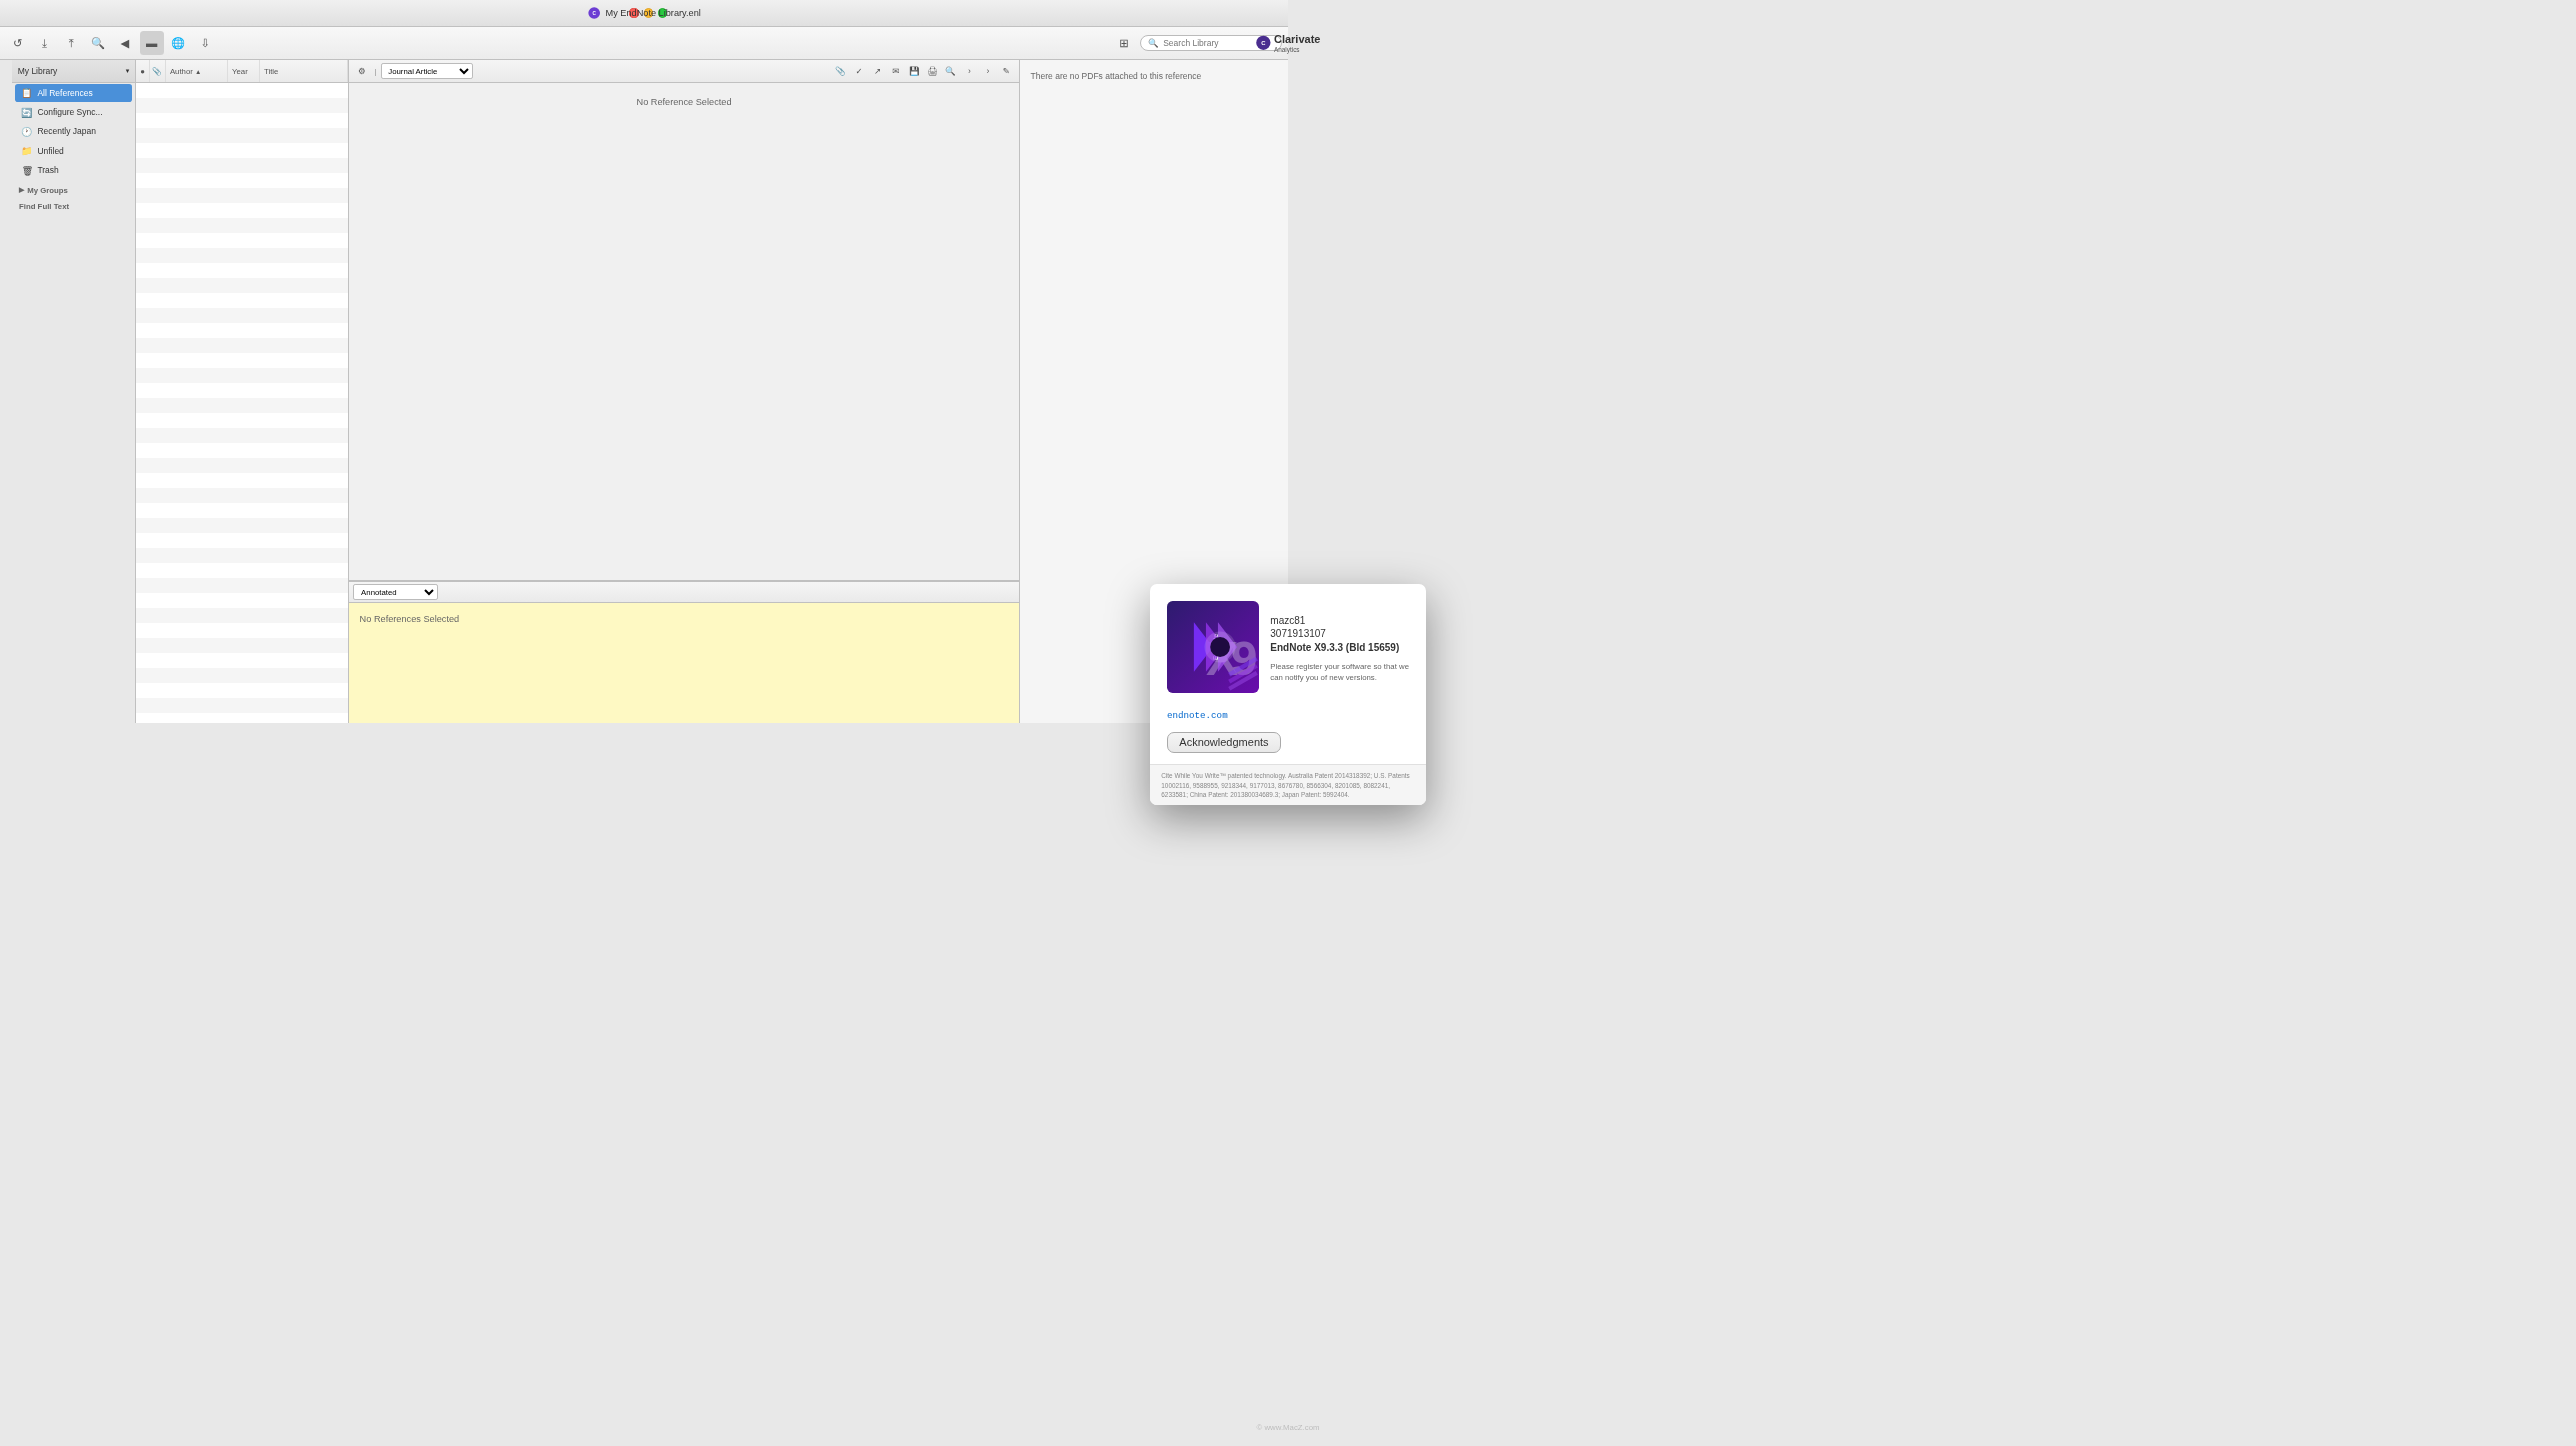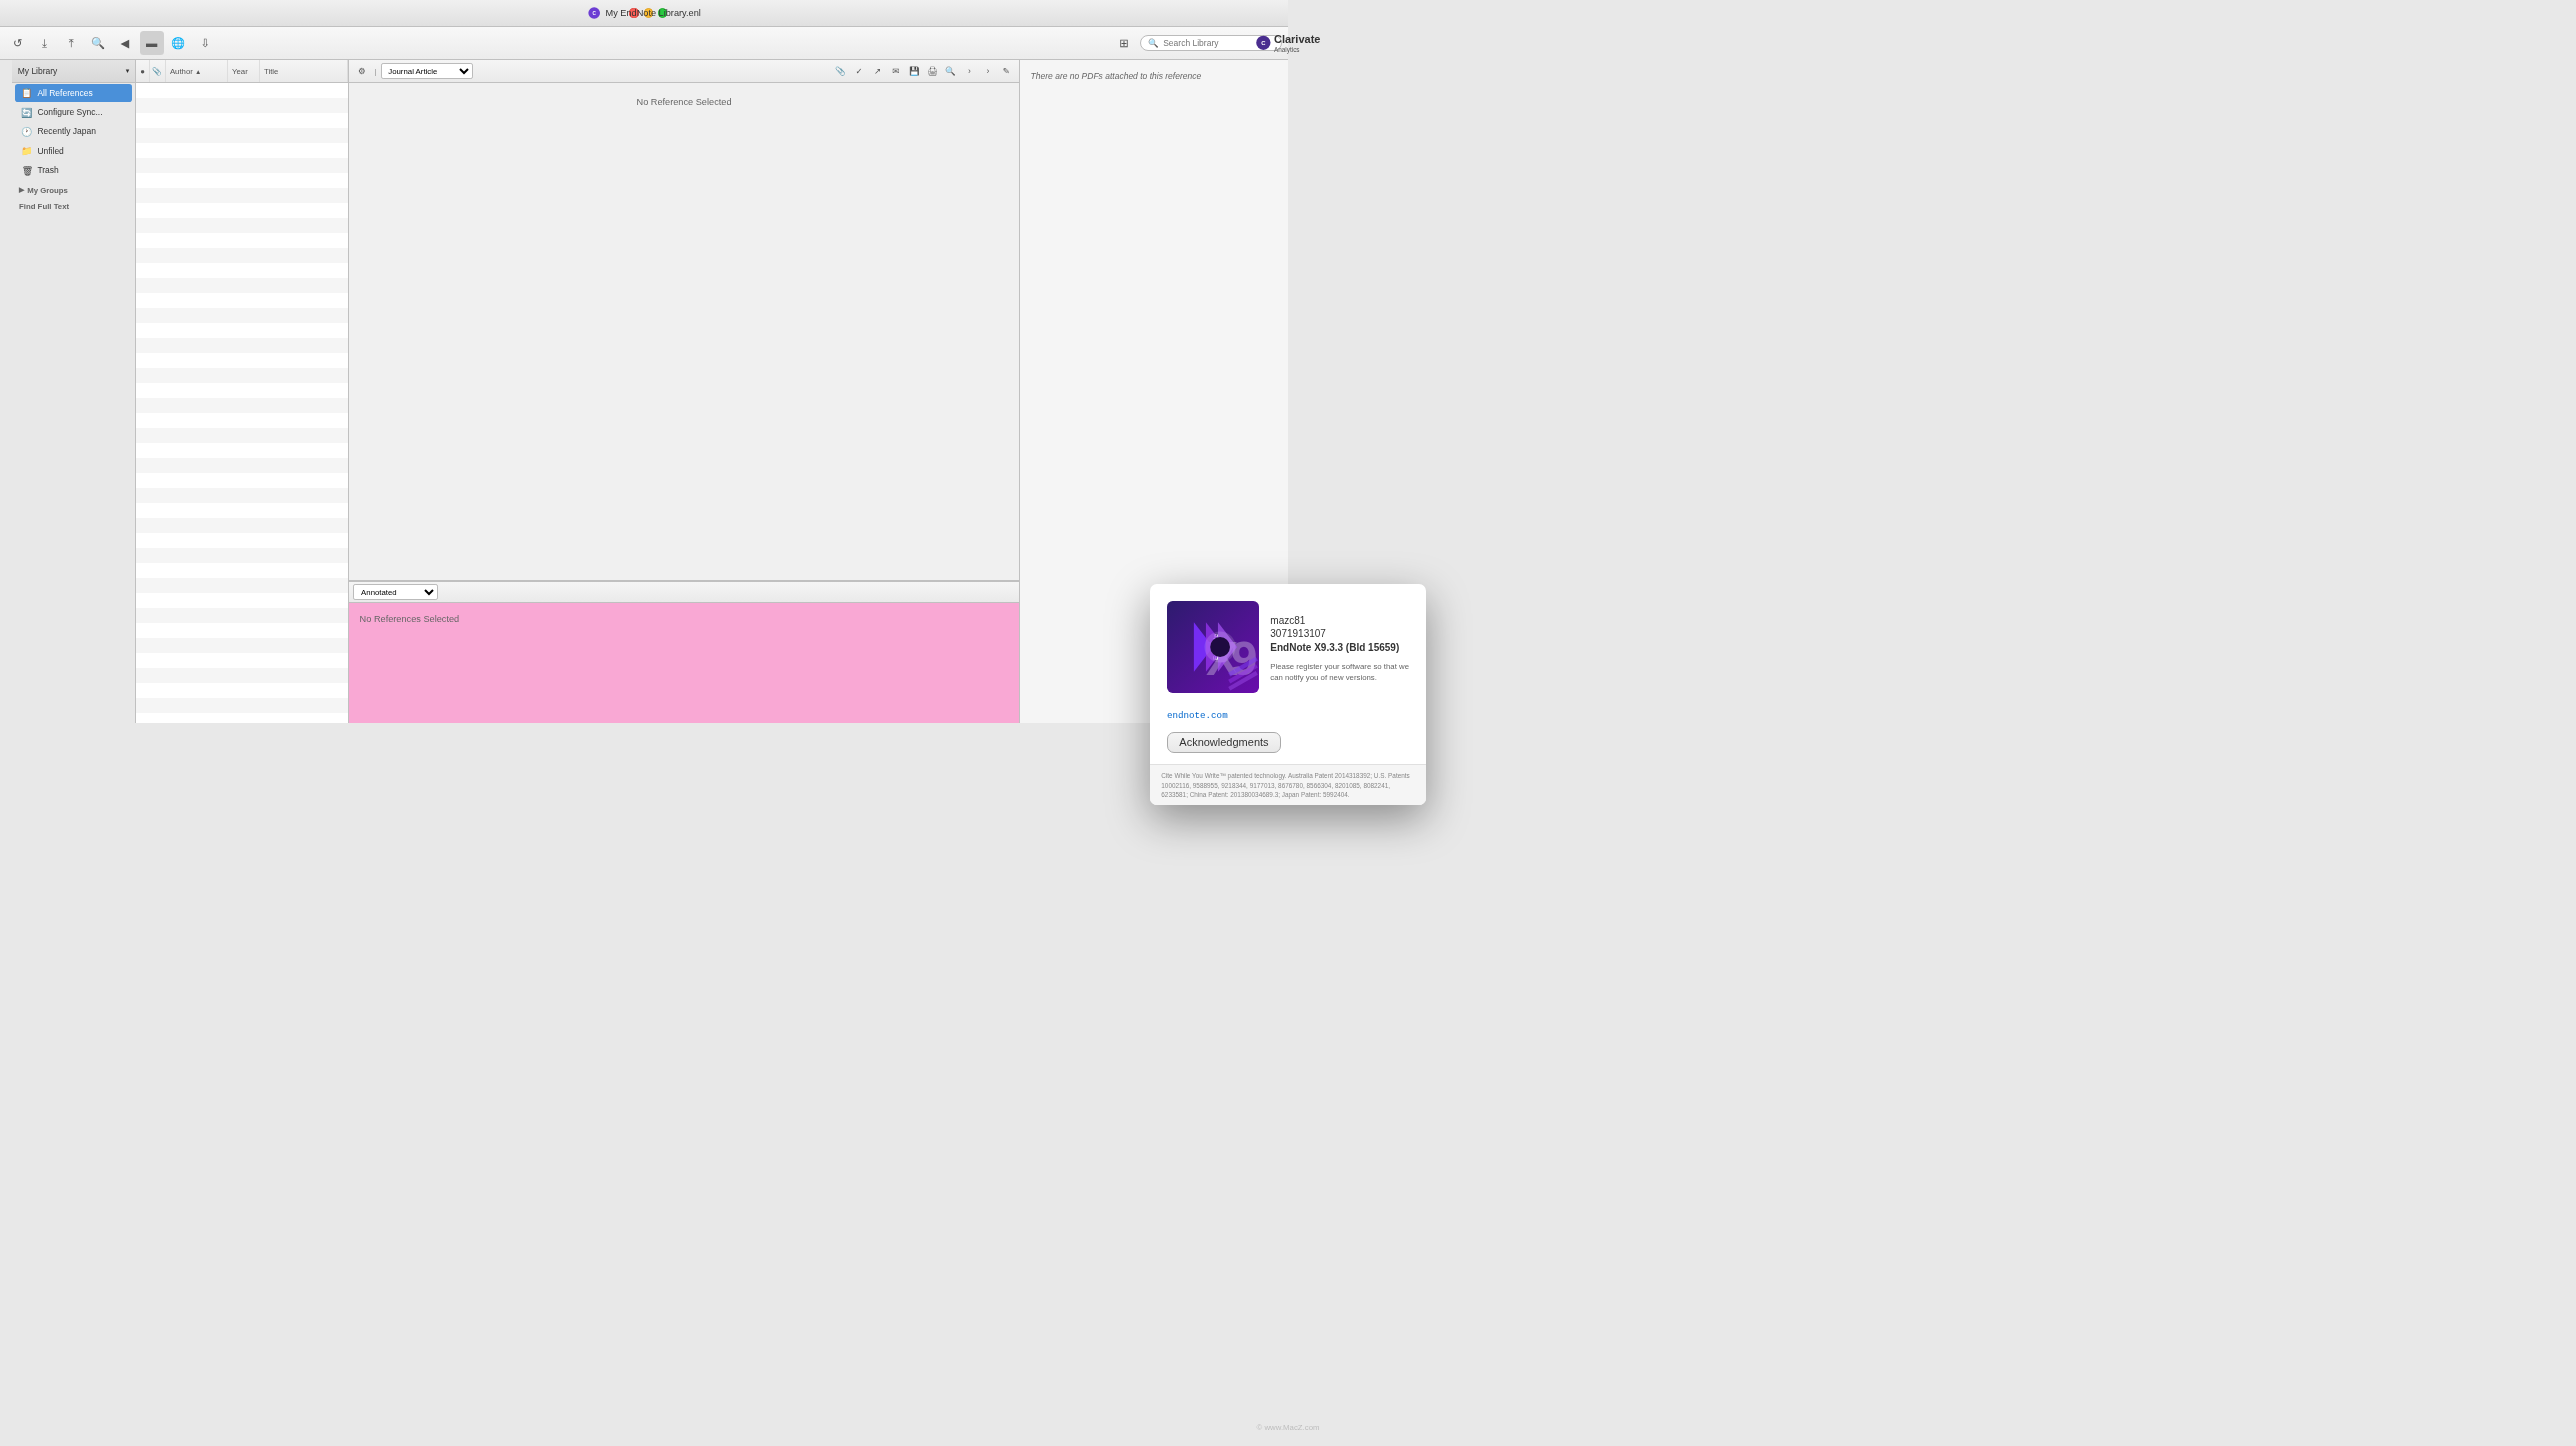--- a/index.html
+++ b/index.html
@@ -256,32 +256,31 @@
     }
 
     
     .pdf-panel {
       width: 269px;
       background: #f5f5f5;
       border-left: 0.7px solid #c0c0c0;
       display: flex;
       flex-direction: column;
       flex-shrink: 0;
-      font-style: italic;
     }
     .pdf-panel-content {
       padding: 10.6px;
       font-size: 8.5px;
       color: #666;
     }
 
     
     .detail-bottom {
       height: 142px;
-      background: #f9a8d4;
+      background: #fef9c3;
       display: flex;
       flex-direction: column;
       border-top: 0.7px solid #c0c0c0;
     }
     .annotated-toolbar {
       height: 21px;
       background: linear-gradient(to bottom, #f5f5f5, #eaeaea);
       border-bottom: 0.7px solid #c0c0c0;
       display: flex;
       align-items: center;

